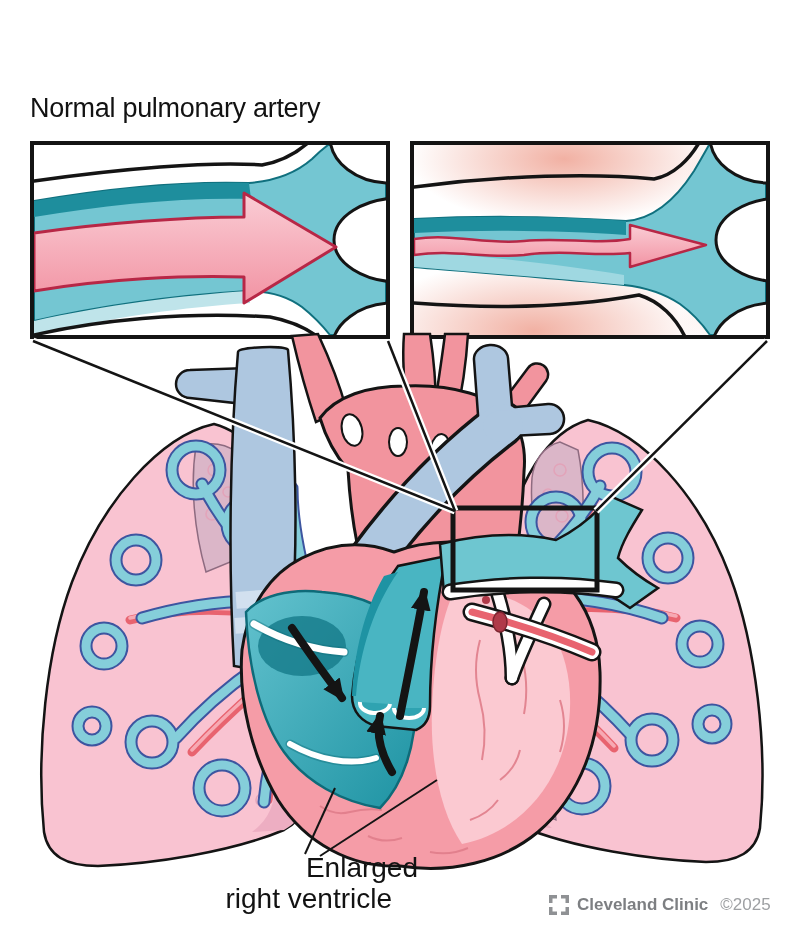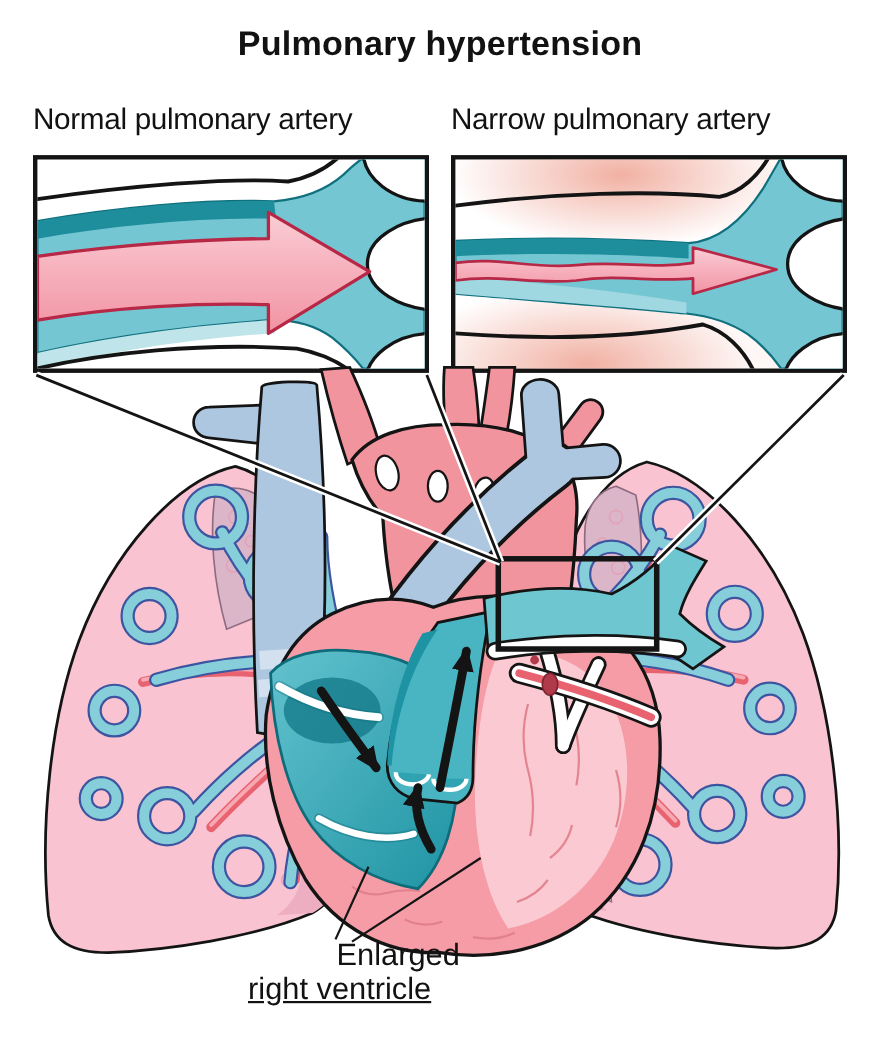--- a/index.html
+++ b/index.html
@@ -9,35 +9,33 @@
   #title{left:0;top:22px;width:800px;text-align:center;font-size:31px;font-weight:bold;letter-spacing:.2px;}
   .inset-label{top:93px;width:360px;text-align:left;font-size:27px;font-weight:400;letter-spacing:-.3px;}
   #label-left{left:30px;}
   #label-right{left:410px;}
   .inset-box{top:141px;width:352px;height:190px;border:4px solid #141414;background:#fff;}
   #inset-normal{left:30px;}
   #inset-narrow{left:410px;}
   #main-art{left:0;top:0;width:800px;height:948px;}
   #rv-label{left:120px;top:852px;width:280px;font-size:28px;line-height:1.12;text-align:right;}
   #rv-label .l1{display:block;transform:translateX(18px);}
-  #rv-label .l2{display:block;transform:translateX(-8px);text-decoration:underline;}
+  #rv-label .l2{display:block;transform:translateX(-8px);}
   #footer{left:548px;top:894px;width:240px;display:flex;align-items:center;}
   #footer .brand{font-weight:bold;font-size:17px;color:#7d7f82;margin-left:7px;}
   #footer .copy{font-size:17px;color:#9ea0a3;margin-left:12px;}
   svg{display:block;}
 </style>
 </head>
 <body>
 
 <div id="stage">
 
-  <div id="title" class="abs">Pulmonary hypertension</div>
 
   <div id="label-left" class="abs inset-label">Normal pulmonary artery</div>
-  <div id="label-right" class="abs inset-label">Narrow pulmonary artery</div>
 
   <div id="inset-normal" class="abs inset-box">
     <svg width="352" height="190" viewBox="0 0 352 190">
       <defs>
         <linearGradient id="agrad" x1="0" y1="0" x2="0" y2="1">
           <stop offset="0" stop-color="#FACDD5"></stop>
             <stop offset="1" stop-color="#F293A3"></stop>
         </linearGradient>
       </defs>
 
@@ -319,14 +317,26 @@
       <path d="M335,788 L305,854"></path>
       <path d="M437,780 L320,856"></path>
     </g>
   </svg>
 
   <div id="rv-label" class="abs">
     <span class="l1">Enlarged</span>
     <span class="l2">right ventricle</span>
   </div>
 
+  <div id="footer" class="abs">
+    <svg width="22" height="22" viewBox="0 0 22 22">
+      <g fill="#8F9194">
+        <path d="M1,1 h8 v3.5 h-4.5 v4.5 h-3.5 Z"></path>
+        <path d="M21,1 v8 h-3.5 v-4.5 h-4.5 v-3.5 Z"></path>
+        <path d="M21,21 h-8 v-3.5 h4.5 v-4.5 h3.5 Z"></path>
+        <path d="M1,21 v-8 h3.5 v4.5 h4.5 v3.5 Z"></path>
+      </g>
+    </svg>
+    <span class="brand">Cleveland Clinic</span>
+    <span class="copy">©2025</span>
+  </div>
 
 </div>
 
 </body></html>

